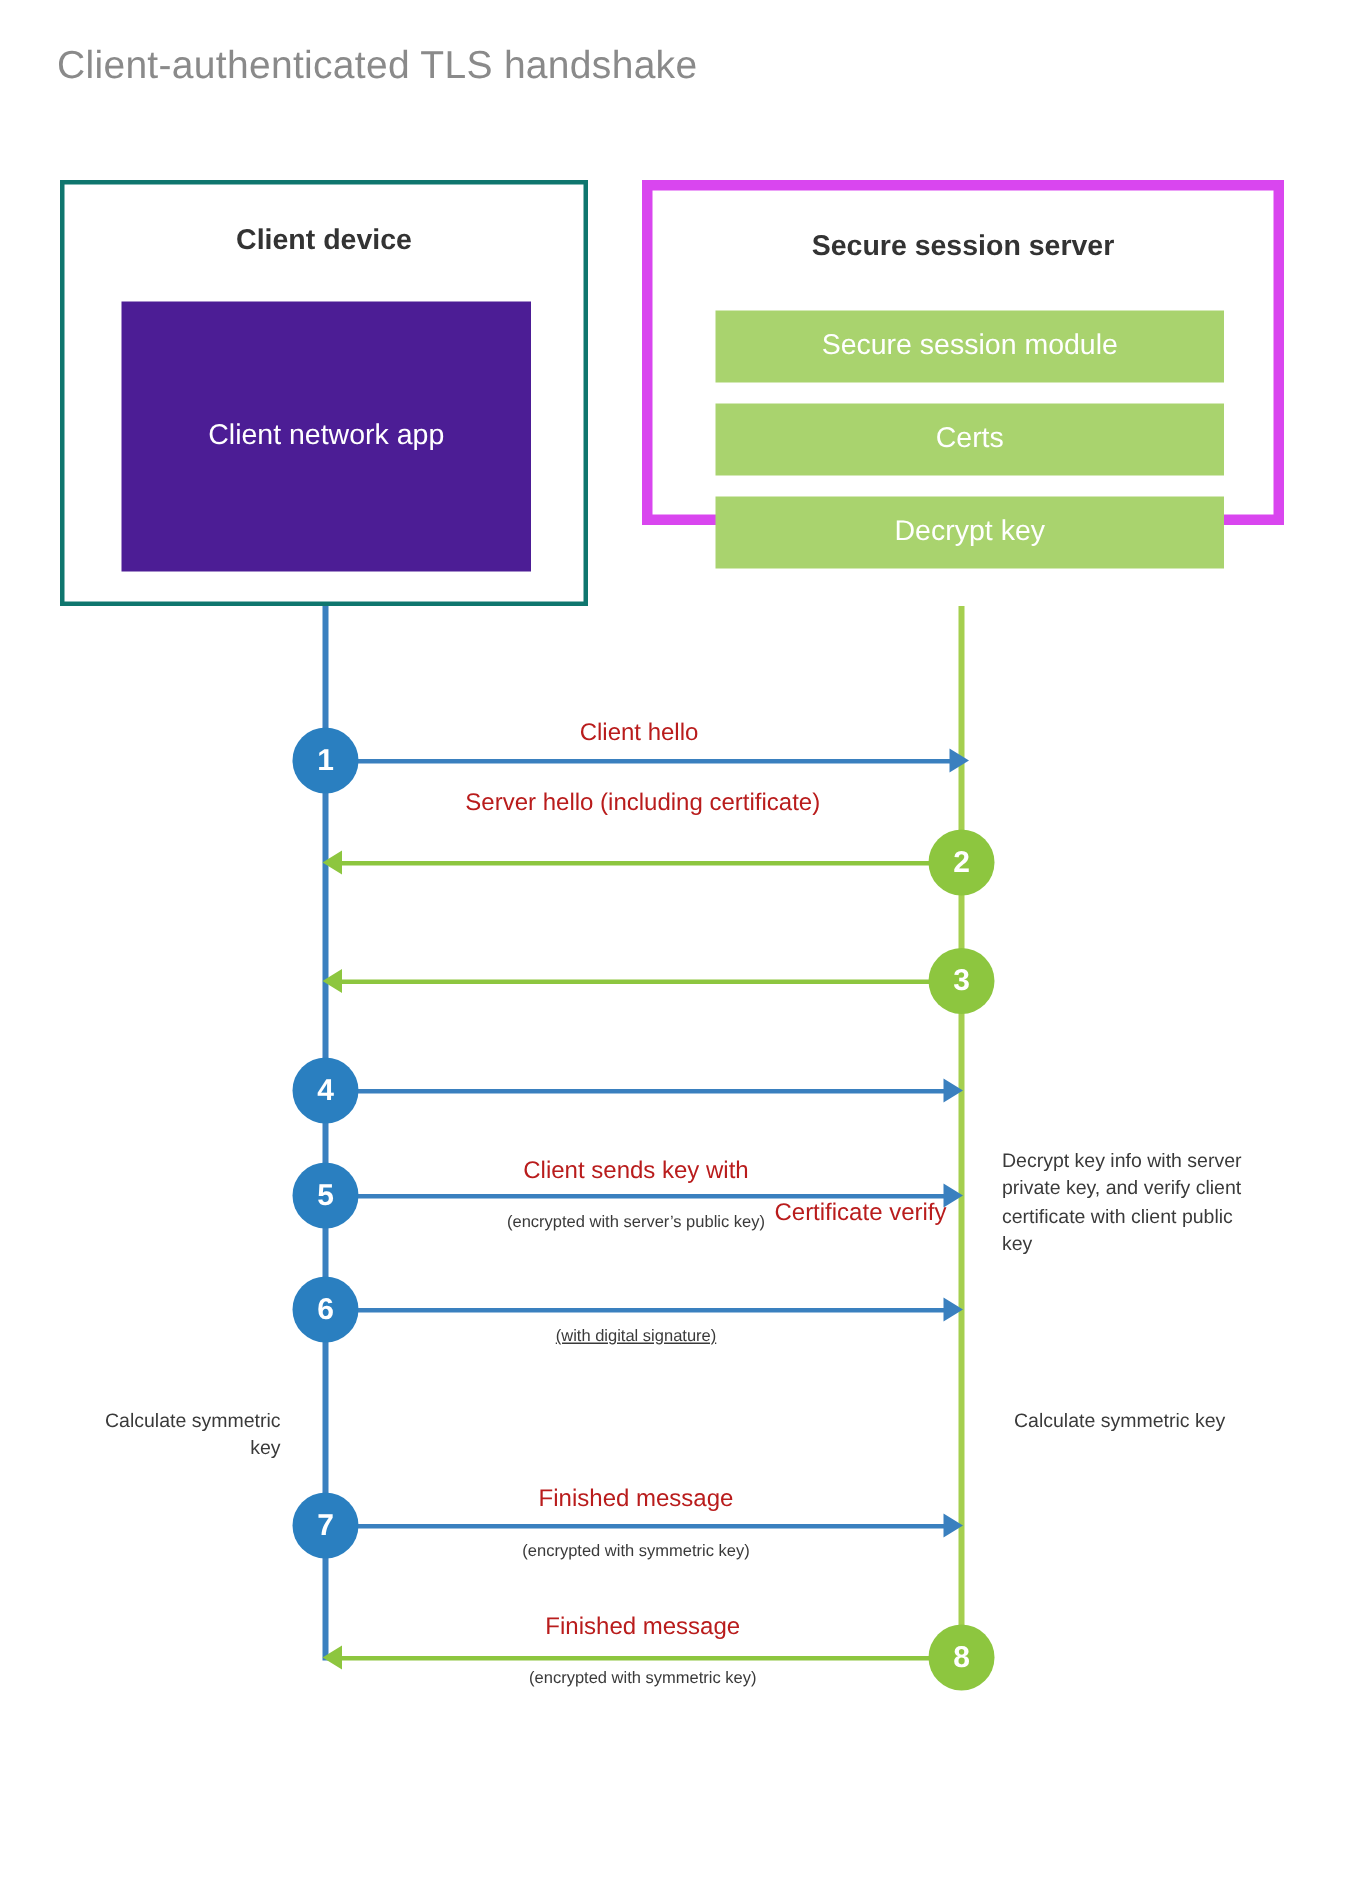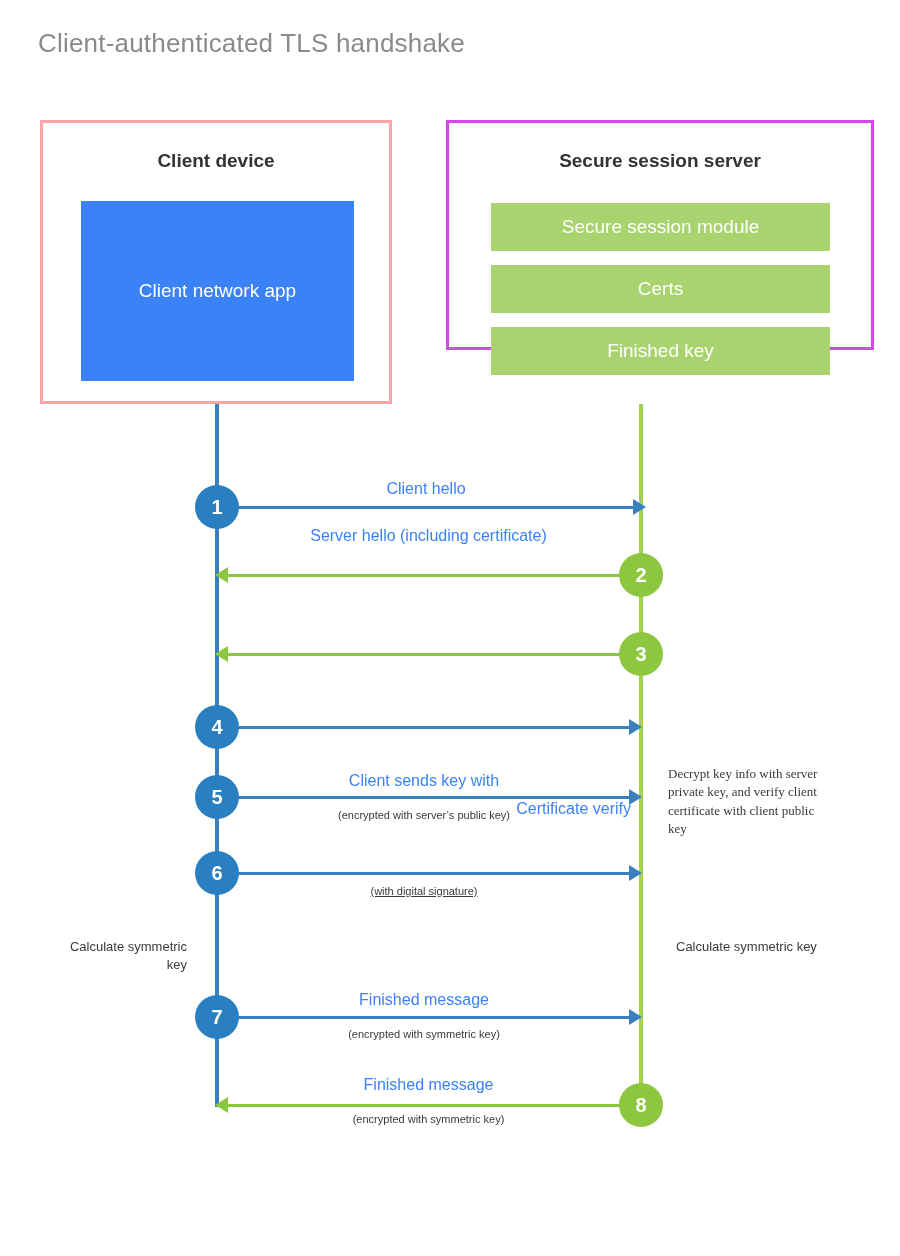--- a/index.html
+++ b/index.html
@@ -38,28 +38,28 @@
   .entity-box {
     position: absolute;
     background: #ffffff;
     box-sizing: border-box;
   }
   .entity-box.client {
     left: 40px;
     top: 120px;
     width: 352px;
     height: 284px;
-    border: 3px solid #fca5a5;
+    border: 3px solid #0f766e;
   }
   .entity-box.server {
-    left: 446px;
+    left: 428px;
     top: 120px;
     width: 428px;
     height: 230px;
-    border: 3px solid #d946ef;
+    border: 7px solid #d946ef;
   }
   .box-title {
     position: absolute;
     left: 0;
     right: 0;
     top: 27px;
     text-align: center;
     font-size: 19px;
     font-weight: bold;
     color: #333333;
@@ -71,21 +71,21 @@
     justify-content: center;
     text-align: center;
     color: #ffffff;
     line-height: 1.3;
   }
   .inner-block.client-app {
     left: 38px;
     top: 78px;
     width: 273px;
     height: 180px;
-    background: #3b82f6;
+    background: #4c1d95;
     font-size: 19px;
   }
   .inner-block.srv-bar {
     left: 42px;
     width: 339px;
     height: 48px;
     background: #a9d36e;
     font-size: 19px;
   }
   .inner-block.srv-bar.b0 { top: 80px; }
@@ -150,21 +150,21 @@
     border-top: 8px solid transparent;
     border-bottom: 8px solid transparent;
     border-right: 13px solid #8dc63f;
   }
 
   
   .msg-label {
     position: absolute;
     text-align: center;
     font-size: 16px;
-    color: #3b82f6;
+    color: #b91c1c;
     white-space: nowrap;
     z-index: 3;
   }
   .msg-sub {
     position: absolute;
     text-align: center;
     font-size: 11px;
     color: #3a3a3a;
     white-space: nowrap;
     z-index: 3;
@@ -187,40 +187,39 @@
     left: 676px;
     top: 938px;
     width: 180px;
     text-align: left;
   }
   .side-note.right-note-decrypt {
     left: 668px;
     top: 765px;
     width: 168px;
     text-align: left;
-    font-family: Liberation Serif, serif;
   }
 </style>
 </head>
 <body>
 
 <div class="canvas">
 
   <div class="page-title">Client-authenticated TLS handshake</div>
 
   <div class="entity-box client">
     <div class="box-title">Client device</div>
     <div class="inner-block client-app">Client network app</div>
   </div>
 
   <div class="entity-box server">
     <div class="box-title">Secure session server</div>
     <div class="inner-block srv-bar b0">Secure session module</div>
     <div class="inner-block srv-bar b1">Certs</div>
-    <div class="inner-block srv-bar b2">Finished key</div>
+    <div class="inner-block srv-bar b2">Decrypt key</div>
   </div>
 
   <div class="lifeline client-line"></div>
   <div class="lifeline server-line"></div>
 
   <div class="arrow-line blue" style="left:217px; top:506px; width:418px;"></div>
   <div class="arrow-head right blue" style="left:633px; top:499px;"></div>
   <div class="msg-label" style="left:217px; top:480px; width:418px;">Client hello</div>
   <div class="step-circle blue" style="left:195px; top:485px;">1</div>
 

